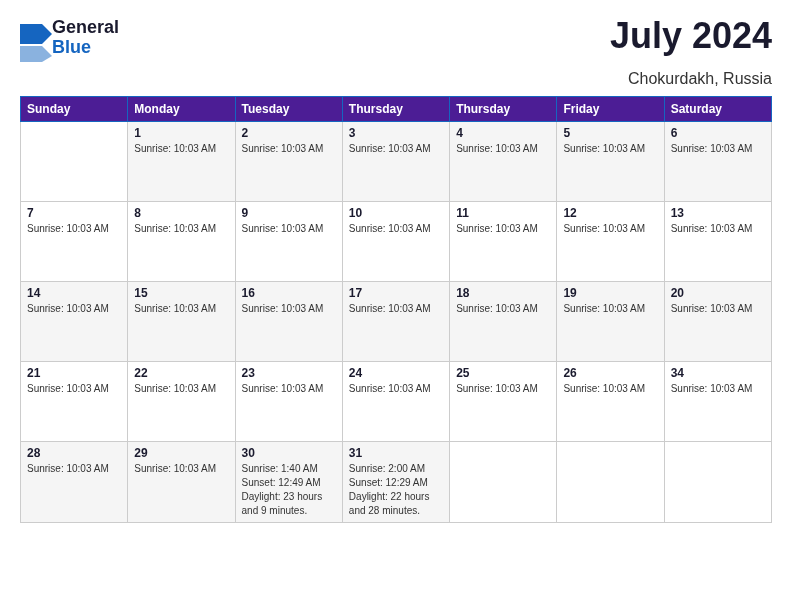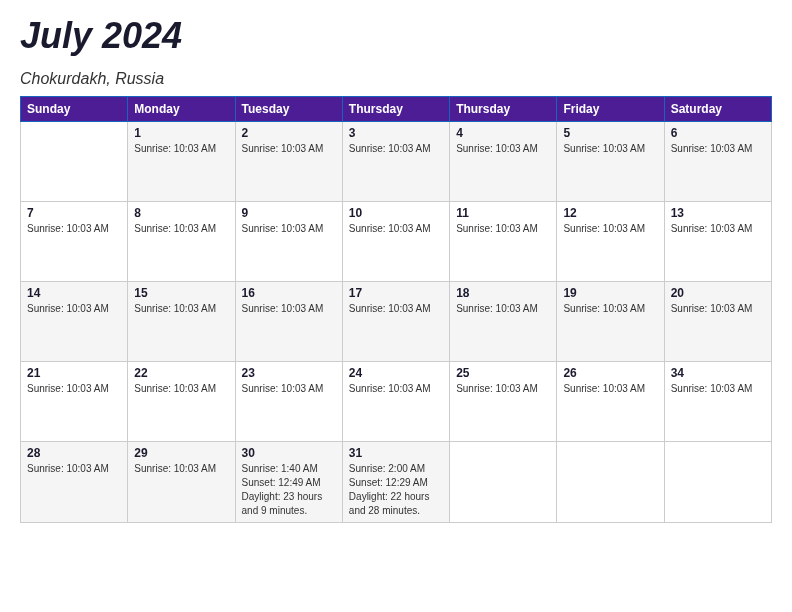--- a/index.html
+++ b/index.html
@@ -34,22 +34,21 @@
       color: #1a1a2e;
       line-height: 1.1;
     }
     .logo-text .blue { color: #1565c0; }
     .logo-icon {
       width: 28px;
       height: 28px;
       position: relative;
     }
     .title-area {
-      text-align: left;
-      font-style: italic;
+      text-align: right;
     }
     .month-title {
       font-size: 36px;
       font-weight: bold;
       color: #1a1a2e;
       line-height: 1;
     }
     .location-title {
       font-size: 16px;
       color: #333;
@@ -96,20 +95,33 @@
     .empty-cell {
       background: #fff !important;
     }
   </style>
 </head>
 <body>
 
 <div class="page">
 
   <div class="header">
+    <div class="logo">
+      <div class="logo-icon">
+        
+        <svg width="32" height="38" viewBox="0 0 32 38">
+          <polygon points="0,0 22,0 32,10 22,20 0,20" fill="#1565c0"></polygon>
+          <polygon points="0,22 22,22 32,32 22,38 0,38" fill="#1565c0" opacity="0.5"></polygon>
+        </svg>
+      </div>
+      <div class="logo-text">
+        <span>General</span><br>
+        <span class="blue">Blue</span>
+      </div>
+    </div>
     <div class="title-area">
       <div class="month-title">July 2024</div>
       <div class="location-title">Chokurdakh, Russia</div>
     </div>
   </div>
 
   <table class="calendar">
     <thead>
       <tr>
         <th>Sunday</th>

